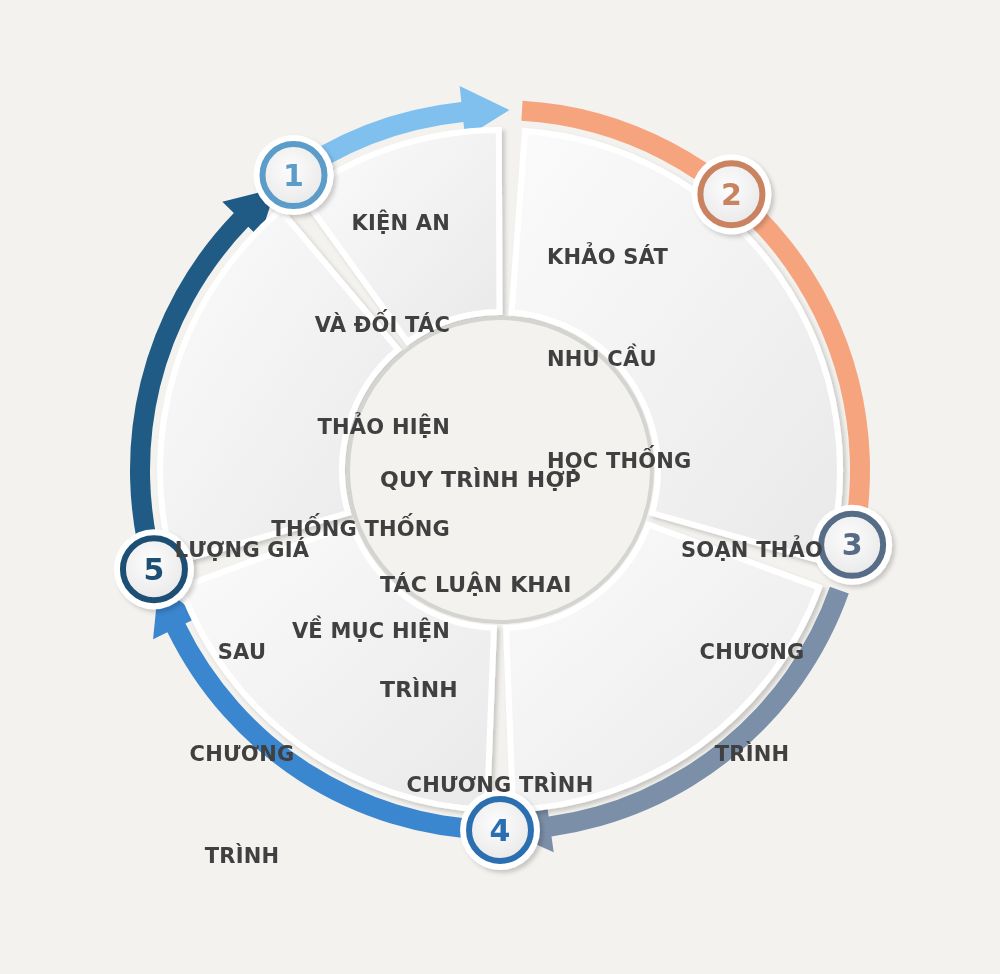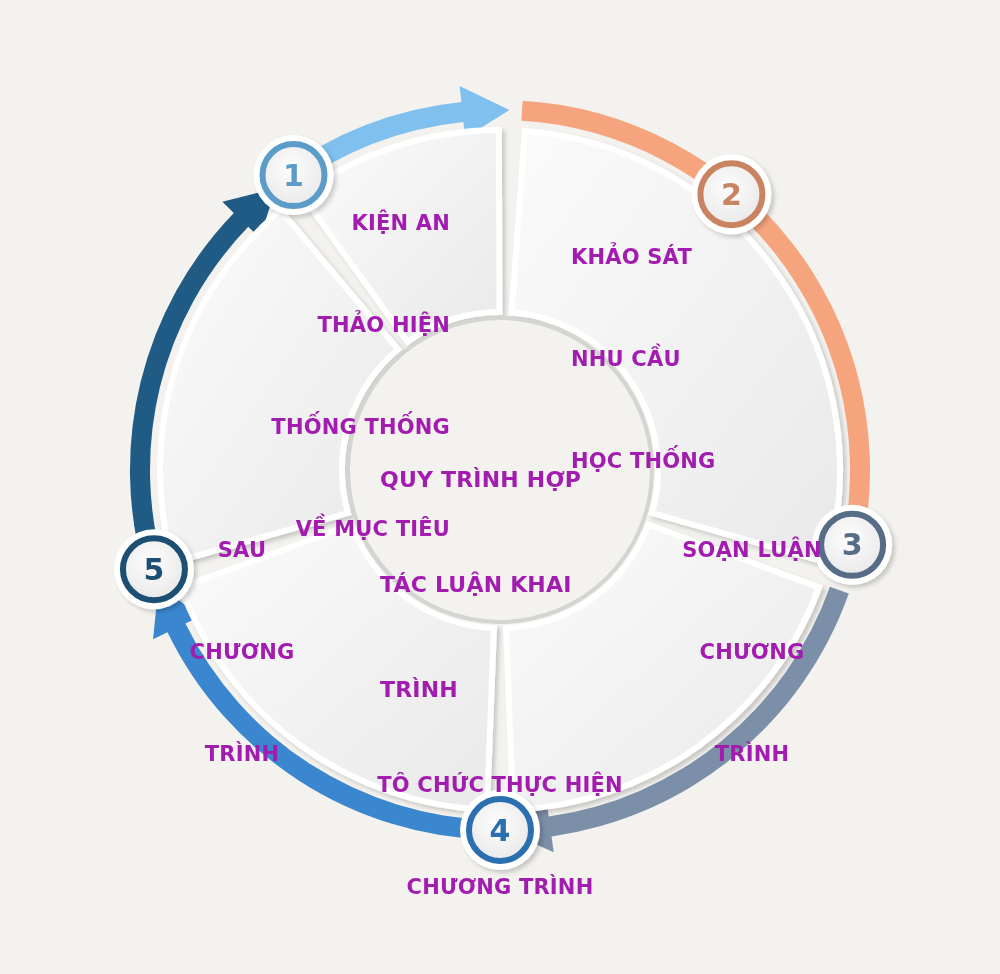--- a/index.html
+++ b/index.html
@@ -9,21 +9,21 @@
     font-family: "DejaVu Sans", "Liberation Sans", sans-serif;
   }
   #stage { position: absolute; left: 0; top: 0; width: 1000px; height: 974px; }
   svg { position: absolute; left: 0; top: 0; }
   .label {
     position: absolute;
     font-family: "DejaVu Sans", sans-serif;
     font-weight: bold;
     font-size: 21px;
     line-height: 34px;
-    color: #a21caf;
+    color: #404040;
     white-space: pre;
     letter-spacing: 0.2px;
   }
   .label div { white-space: pre; }
   .badge-num {
     position: absolute;
     width: 60px; height: 60px;
     display: flex; align-items: center; justify-content: center;
     font-family: "DejaVu Sans", sans-serif;
     font-weight: bold;
@@ -91,43 +91,44 @@
   </svg>
 
   <div class="label" style="left:380px; top:392px; width:240px; text-align:left; font-size:22px; line-height:35px;">
     <div>QUY TRÌNH HỢP</div>
     <div>TÁC LUẬN KHAI</div>
     <div>TRÌNH</div>
   </div>
 
   <div class="label" style="left:270px; top:138px; width:180px; text-align:right;">
     <div>KIỆN AN</div>
+    <div>VÀ ĐỐI TÁC</div>
     <div>THẢO HIỆN</div>
     <div>THỐNG THỐNG</div>
-    <div>VỀ MỤC TIÊU</div>
+    <div>VỀ MỤC HIỆN</div>
   </div>
 
-  <div class="label" style="left:547px; top:172px; width:180px; text-align:left;margin-left:24px;">
+  <div class="label" style="left:547px; top:172px; width:180px; text-align:left;">
     <div>KHẢO SÁT</div>
     <div>NHU CẦU</div>
     <div>HỌC THỐNG</div>
   </div>
 
   <div class="label" style="left:662px; top:465px; width:180px; text-align:center;">
-    <div>SOẠN LUẬN</div>
+    <div>SOẠN THẢO</div>
     <div>CHƯƠNG</div>
     <div>TRÌNH</div>
   </div>
 
   <div class="label" style="left:350px; top:700px; width:300px; text-align:center;">
-    <div>TÔ CHỨC THỰC HIỆN</div>
     <div>CHƯƠNG TRÌNH</div>
   </div>
 
   <div class="label" style="left:152px; top:465px; width:180px; text-align:center;">
+    <div>LƯỢNG GIÁ</div>
     <div>SAU</div>
     <div>CHƯƠNG</div>
     <div>TRÌNH</div>
   </div>
 
   <div class="badge-num" id="bn0" style="left: 263.512px; top: 145.105px; color: rgb(91, 156, 200);">1</div>
   <div class="badge-num" id="bn1" style="left: 701.404px; top: 164.224px; color: rgb(201, 131, 97);">2</div>
   <div class="badge-num" id="bn2" style="left: 822.133px; top: 514.848px; color: rgb(87, 108, 135);">3</div>
   <div class="badge-num" id="bn3" style="left: 470px; top: 800px; color: rgb(44, 111, 176);">4</div>
   <div class="badge-num" id="bn4" style="left: 123.946px; top: 539.229px; color: rgb(28, 79, 115);">5</div>

